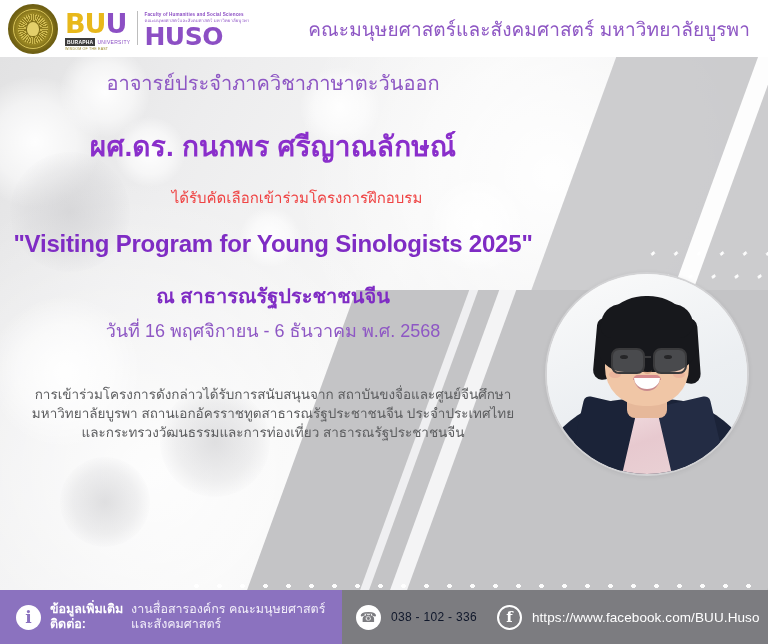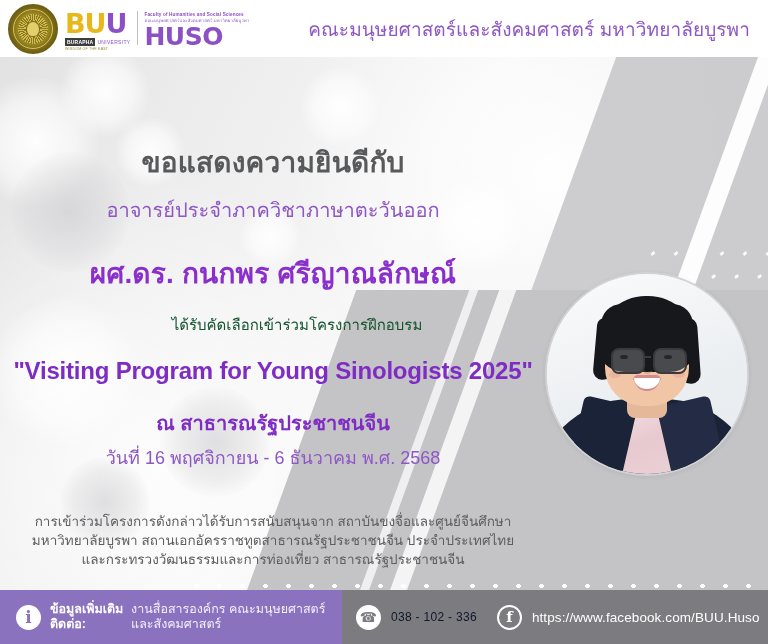--- a/index.html
+++ b/index.html
@@ -240,21 +240,21 @@
   #line-congrats{
     margin-top:83px;color:#58595b;font-size:28px;font-weight:bold;letter-spacing:.2px;
   }
   #line-name{
     margin-top:25px;color:#8a2fcb;font-size:28px;font-weight:bold;letter-spacing:.2px;
   }
   #line-position{
     margin-top:10px;color:#8e57c4;font-size:20px;font-weight:normal;
   }
   #line-selected{
-    margin-top:18px;color:#14532d;font-size:15px;font-weight:normal;padding-left:48px;
+    margin-top:18px;color:#ef4444;font-size:15px;font-weight:normal;padding-left:48px;
   }
   #line-program{
     margin-top:20px;color:#7f2cc4;font-size:24px;font-weight:bold;
     font-family:"Liberation Sans",sans-serif;letter-spacing:-.2px;
   }
   #line-place{
     margin-top:22px;color:#7f2cc4;font-size:20px;font-weight:bold;
   }
   #line-date{
     margin-top:4px;color:#8e57c4;font-size:18px;font-weight:normal;
@@ -373,21 +373,20 @@
       <div id="pt-bridge"></div>
       <div class="pt-eye" id="pt-eyeL"></div>
       <div class="pt-eye" id="pt-eyeR"></div>
       <div id="pt-nose"></div>
       <div id="pt-lipU"></div>
       <div id="pt-mouth"></div>
     </div>
   </div>
 
   <div id="content">
-    <div class="ln" id="line-congrats">ขอแสดงความยินดีกับ</div>
     <div class="ln" id="line-position">อาจารย์ประจำภาควิชาภาษาตะวันออก</div>
     <div class="ln" id="line-name">ผศ.ดร. กนกพร ศรีญาณลักษณ์</div>
     <div class="ln" id="line-selected">ได้รับคัดเลือกเข้าร่วมโครงการฝึกอบรม</div>
     <div class="ln" id="line-program">"Visiting Program for Young Sinologists 2025"</div>
     <div class="ln" id="line-place">ณ  สาธารณรัฐประชาชนจีน</div>
     <div class="ln" id="line-date">วันที่ 16 พฤศจิกายน - 6 ธันวาคม พ.ศ. 2568</div>
     <div id="note">
       <div>การเข้าร่วมโครงการดังกล่าวได้รับการสนับสนุนจาก สถาบันขงจื่อและศูนย์จีนศึกษา</div>
       <div>มหาวิทยาลัยบูรพา สถานเอกอัครราชทูตสาธารณรัฐประชาชนจีน ประจำประเทศไทย</div>
       <div>และกระทรวงวัฒนธรรมและการท่องเที่ยว สาธารณรัฐประชาชนจีน</div>

